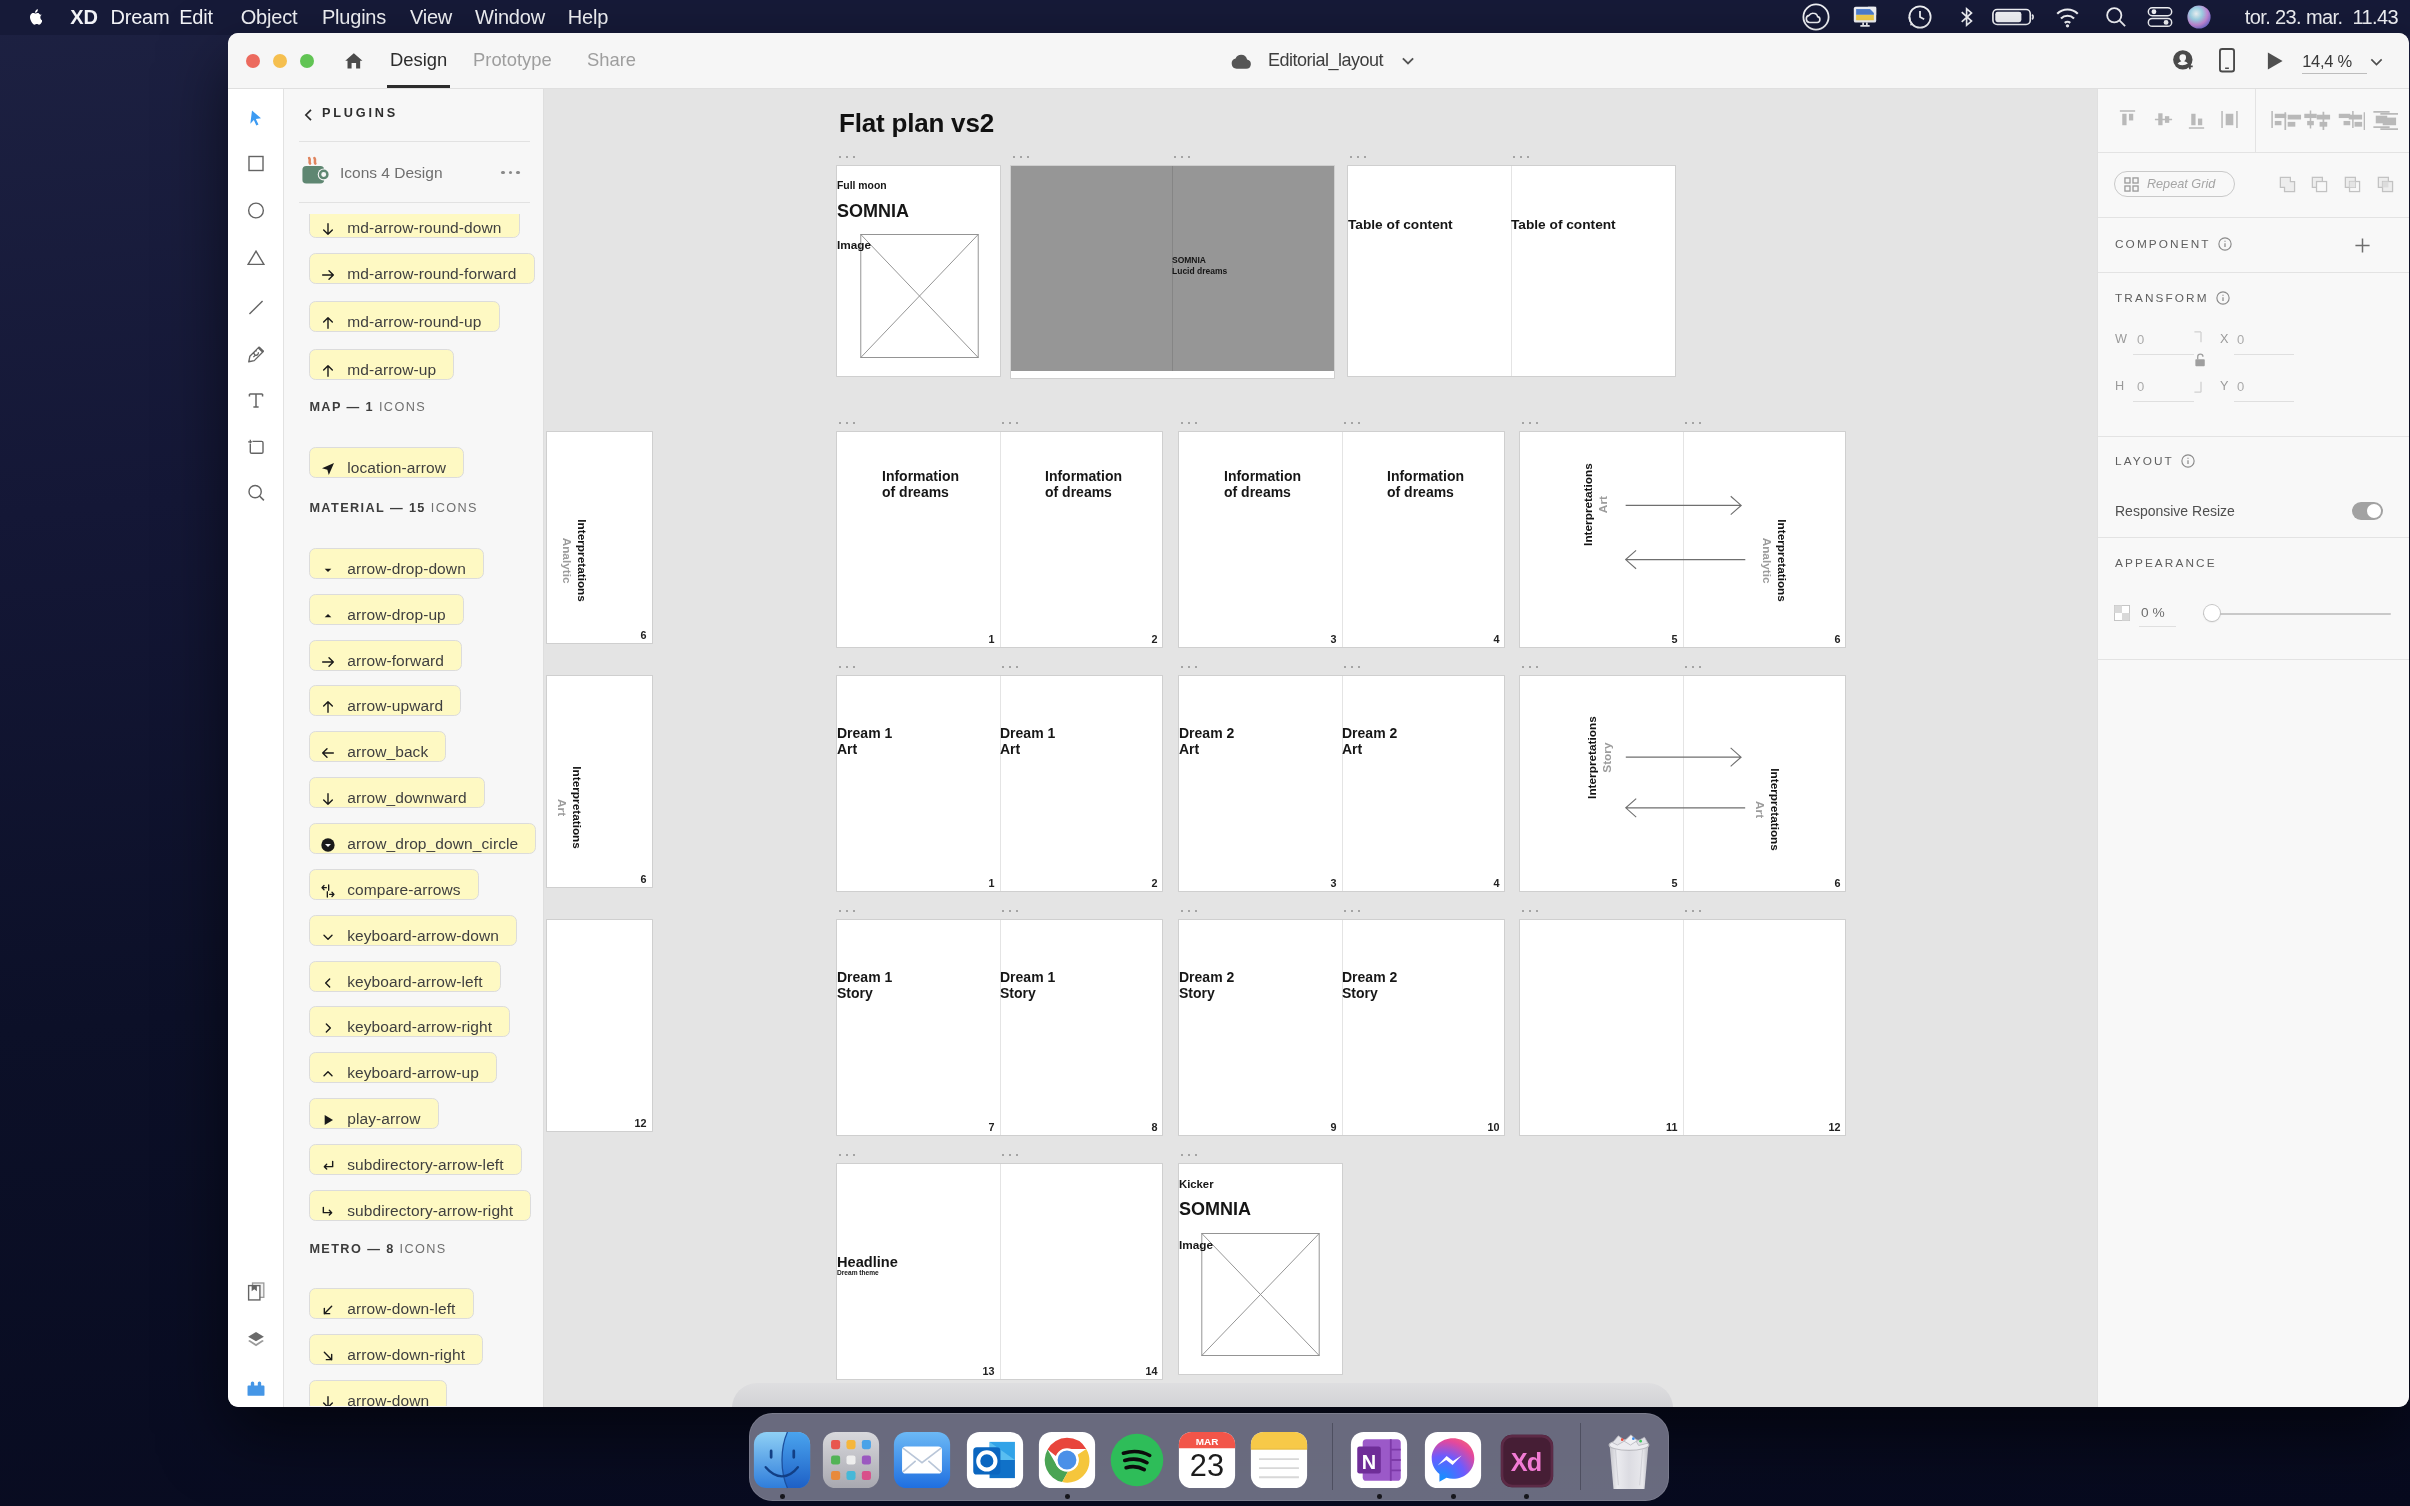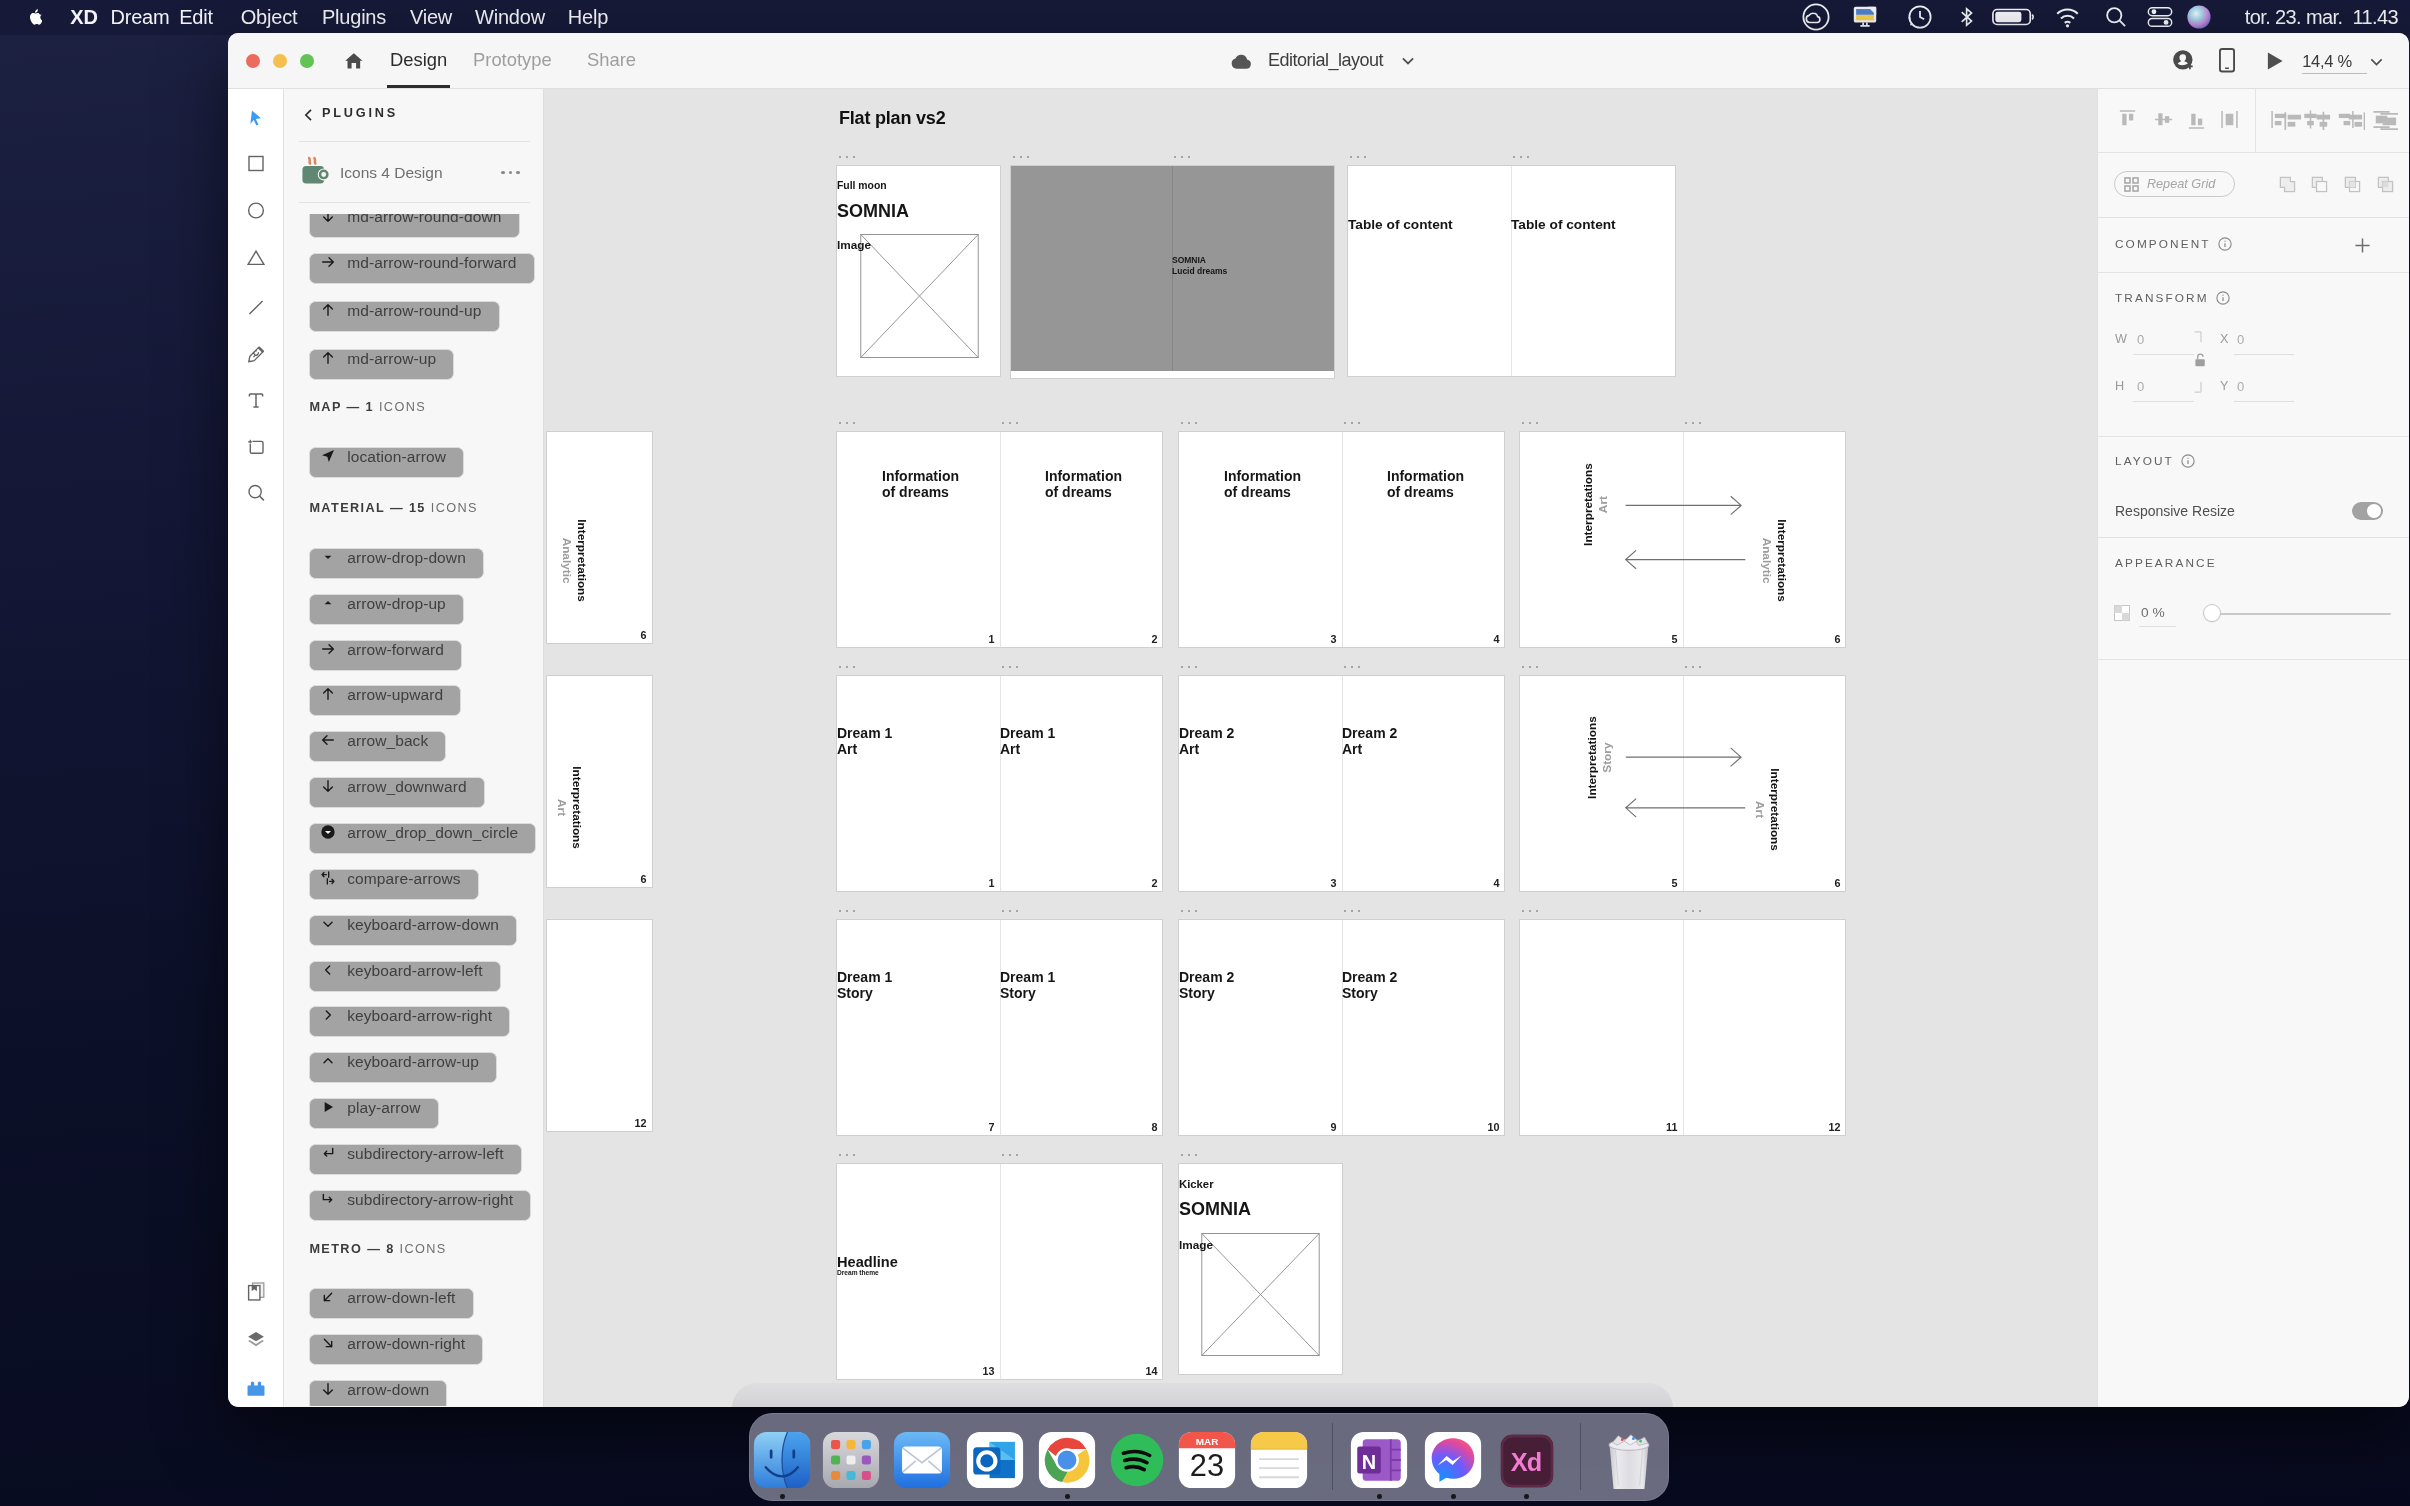--- a/index.html
+++ b/index.html
@@ -17,28 +17,28 @@
 .tools { position:absolute; left:0; top:56px; width:56px; height:1318px; background:#fff; border-right:0.9px solid #e2e2e2; }
 .tsvg { position:absolute; left:50%; transform:translateX(-50%); }
 .panel { position:absolute; left:56px; top:56px; width:260px; height:1318px; background:#f7f7f7; border-right:0.9px solid #dedede; }
 .phead { position:absolute; left:21px; top:16.5px; font-size:12.7px; letter-spacing:2.8px; color:#2e2e2e; font-weight:700; }
 .pdiv { position:absolute; left:15px; right:13px; height:0.9px; background:#e2e2e2; }
 .plughead-ic { position:absolute; left:17px; top:67px; }
 .plughead-t { position:absolute; left:56px; top:75px; font-size:15.5px; color:#6f6f6f; }
 .pmenu { position:absolute; right:23.5px; top:82px; display:flex; gap:4.2px; }
 .pmenu i { width:3.3px; height:3.3px; border-radius:50%; background:#8a8a8a; }
 .plist { position:absolute; left:0; top:125px; width:260px; height:1192px; overflow:hidden; }
-.pbtn { position:absolute; left:24.5px; height:31px; background:#a3a3a3; border:0.9px solid #dcdcdc; border-radius:6.6px; display:flex; align-items:flex-start; padding:0 17px 0 10.4px; white-space:nowrap; }
+.pbtn { position:absolute; left:24.5px; height:31px; background:#fef9c3; border:0.9px solid #dcdcdc; border-radius:6.6px; display:flex; align-items:flex-end; padding:0 17px 0 10.4px; white-space:nowrap; }
 .pico { width:16px; height:16px; margin-right:11.3px; display:flex; align-items:center; }
 .plbl { font-size:15.5px; letter-spacing:0.1px; color:#3f3f3f; }
 .phdr { position:absolute; left:25.4px; font-size:12.7px; letter-spacing:1.4px; color:#3d3d3d; }
 .phb { font-weight:700; }
 .phl { color:#6f6f6f; }
 .canvas { position:absolute; left:316px; top:56px; width:1553px; height:1318px; background:#e4e4e4; overflow:hidden; }
-.fptitle { position:absolute; left:295px; top:19px; font-size:18px; font-weight:700; color:#111; letter-spacing:-0.2px; }
+.fptitle { position:absolute; left:295px; top:19px; font-size:26px; font-weight:700; color:#111; letter-spacing:-0.2px; }
 .ab { position:absolute; background:#fff; box-shadow:0 0 0 0.9px rgba(0,0,0,0.10); }
 .mid { position:absolute; width:0.9px; background:#e4e4e4; }
 .dots { position:absolute; display:flex; gap:4.5px; }
 .dots i { width:2.4px; height:2.4px; border-radius:50%; background:#8f8f8f; }
 .abt { position:absolute; text-align:left; color:#161616; line-height:1.16; }
 .b { font-weight:700; }
 .il { font-size:14px; line-height:15.5px; text-align:left; }
 .dl { font-size:14px; line-height:16px; }
 .pnum { position:absolute; width:38px; text-align:right; font-size:10.8px; font-weight:700; color:#222; padding-right:5.6px; }
 .ab-img { position:absolute; }

